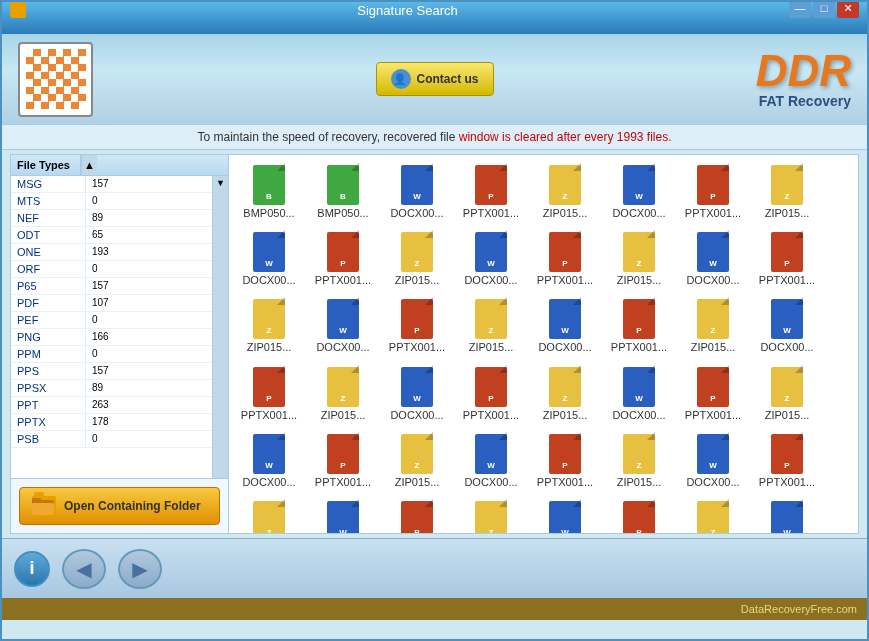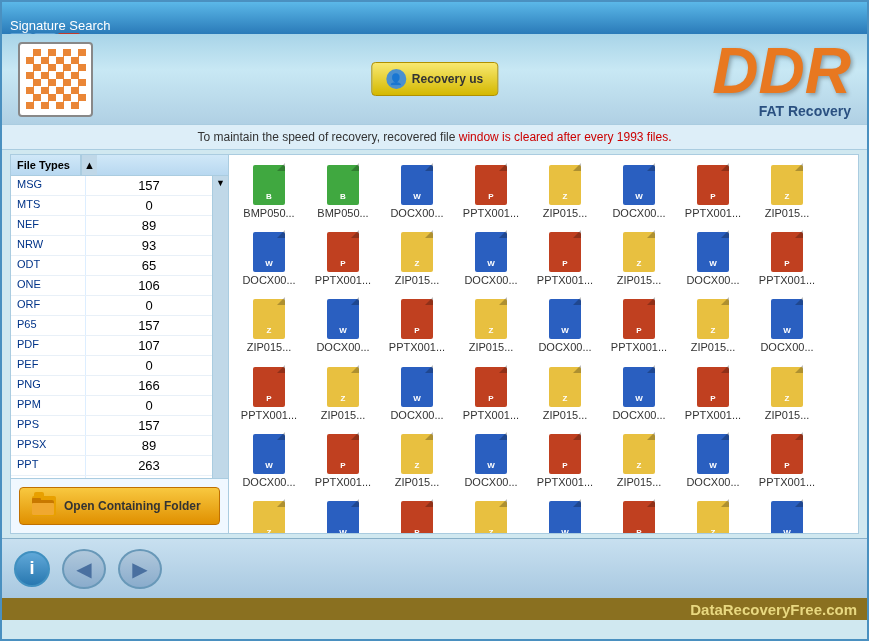--- a/index.html
+++ b/index.html
@@ -11,24 +11,23 @@
       height: 641px;
       overflow: hidden;
       border: 2px solid #4a90c0;
     }
 
     
     .titlebar {
       background: linear-gradient(to bottom, #5bb8e8, #2a7ab8);
       height: 30px;
       display: flex;
-      align-items: flex-start;
+      align-items: flex-end;
       padding: 16px 8px;
       justify-content: space-between;
-      flex-direction: column;
     }
     .titlebar-icon {
       width: 16px; height: 16px;
       background: #e8a000;
       border-radius: 2px;
     }
     .titlebar-title {
       color: white;
       font-size: 13px;
       font-weight: normal;
@@ -95,21 +94,21 @@
       border-radius: 50%;
       display: flex; align-items: center; justify-content: center;
       color: white;
       font-size: 11px;
     }
     .brand-area {
       margin-left: auto;
       text-align: right;
     }
     .brand-ddr {
-      font-size: 64px;
+      font-size: 44px;
       font-weight: bold;
       color: #e87820;
       text-shadow: 2px 2px 4px rgba(0,0,0,0.3);
       line-height: 1;
       font-style: italic;
     }
     .brand-sub {
       color: #2a5080;
       font-size: 14px;
       font-weight: bold;
@@ -172,22 +171,22 @@
     .table-row .col-type {
       width: 75px;
       padding: 2px 6px;
       border-right: 1px solid #ddeeff;
       font-size: 11px;
       color: #003388;
     }
     .table-row .col-count {
       flex: 1;
       padding: 2px 6px;
-      font-size: 13px;
-      text-align: center;
+      font-size: 10px;
+      text-align: left;
     }
 
     
     .folder-btn-area {
       padding: 8px;
       background: #f0f8ff;
       border-top: 1px solid #aacce0;
     }
     .folder-btn {
       background: linear-gradient(to bottom, #f8c840, #e09000);
@@ -295,22 +294,22 @@
     .footer {
       background: #8a7020;
       height: 22px;
       display: flex;
       align-items: center;
       justify-content: flex-end;
       padding: 0 10px;
     }
     .footer-text {
       color: #e8d880;
-      font-size: 15px;
-      font-weight: bold;
+      font-size: 11px;
+      font-weight: normal;
       padding-left: 36px;
     }
 
     .left-panel-inner {
       display: flex;
       flex: 1;
       overflow: hidden;
     }
   </style>
 </head>
@@ -325,21 +324,21 @@
     <div class="titlebar-btn close">✕</div>
   </div>
 </div>
 
 <div class="header-area">
   <div class="logo-box">
     <div class="logo-checkerboard"></div>
   </div>
   <button class="contact-btn">
     <div class="contact-icon">👤</div>
-    <span>Recovery us</span>
+    <span>Contact us</span>
   </button>
   <div class="brand-area">
     <div class="brand-ddr">DDR</div>
     <div class="brand-sub">FAT Recovery</div>
   </div>
 </div>
 
 <div class="info-bar">
   <span>To maintain the speed of recovery, recovered file </span><span class="highlight">window is cleared after every 1993 files.</span>
 </div>
@@ -359,30 +358,26 @@
           </div>
           <div class="table-row">
             <div class="col-type">MTS</div>
             <div class="col-count">0</div>
           </div>
           <div class="table-row">
             <div class="col-type">NEF</div>
             <div class="col-count">89</div>
           </div>
           <div class="table-row">
-            <div class="col-type">NRW</div>
-            <div class="col-count">93</div>
-          </div>
-          <div class="table-row">
             <div class="col-type">ODT</div>
             <div class="col-count">65</div>
           </div>
           <div class="table-row">
             <div class="col-type">ONE</div>
-            <div class="col-count">106</div>
+            <div class="col-count">193</div>
           </div>
           <div class="table-row">
             <div class="col-type">ORF</div>
             <div class="col-count">0</div>
           </div>
           <div class="table-row">
             <div class="col-type">P65</div>
             <div class="col-count">157</div>
           </div>
           <div class="table-row">

